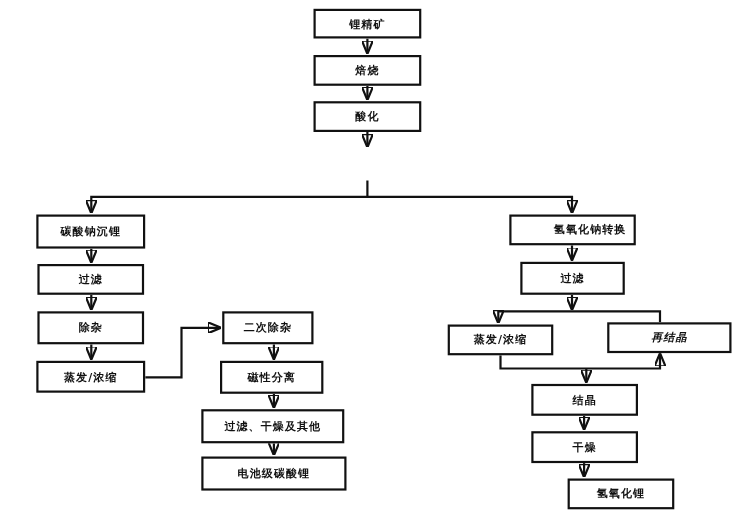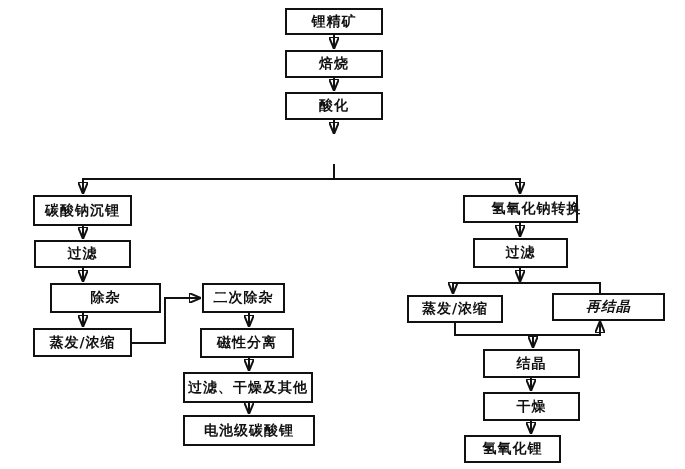--- a/index.html
+++ b/index.html
@@ -14,21 +14,21 @@
   #wires { position: absolute; left: 0; top: 0; width: 685px; height: 469px; }
   #wires path { fill: none; stroke: #111111; stroke-width: 2; stroke-linejoin: miter; }
   .node {
     position: absolute;
     box-sizing: border-box;
     border: 2px solid #111111;
     background: #ffffff;
     display: flex;
     align-items: center;
     justify-content: center;
-    font-size: 14px;
+    font-size: 10px;
     font-weight: bold;
     color: #111111;
     letter-spacing: 1px;
     white-space: nowrap;
     z-index: 2;
   }
 </style>
 </head>
 <body>
 
@@ -65,29 +65,29 @@
     <path d="M531,378 V390" marker-end="url(#ah)"></path>
     <path d="M531,421 V433" marker-end="url(#ah)"></path>
   </svg>
 
   <div class="node" style="left:285px; top:8px; width:98px; height:27px;">锂精矿</div>
   <div class="node" style="left:285px; top:50px; width:98px; height:28px;">焙烧</div>
   <div class="node" style="left:285px; top:92px; width:98px; height:28px;">酸化</div>
 
   <div class="node" style="left:33px; top:195px; width:99px; height:31px;">碳酸钠沉锂</div>
   <div class="node" style="left:34px; top:240px; width:97px; height:28px;">过滤</div>
-  <div class="node" style="left:50px; top:283px; width:111px; height:30px;">除杂</div>
+  <div class="node" style="left:34px; top:283px; width:97px; height:30px;">除杂</div>
   <div class="node" style="left:33px; top:328px; width:99px; height:29px;">蒸发/浓缩</div>
 
   <div class="node" style="left:202px; top:283px; width:83px; height:30px;">二次除杂</div>
   <div class="node" style="left:200px; top:328px; width:94px; height:30px;">磁性分离</div>
   <div class="node" style="left:183px; top:372px; width:130px; height:31px;">过滤、干燥及其他</div>
   <div class="node" style="left:183px; top:415px; width:132px; height:31px;">电池级碳酸锂</div>
 
   <div class="node" style="left:463px; top:195px; width:115px; height:28px;padding-left:32px;">氢氧化钠转换</div>
   <div class="node" style="left:473px; top:238px; width:95px; height:30px;">过滤</div>
   <div class="node" style="left:407px; top:295px; width:96px; height:28px;">蒸发/浓缩</div>
   <div class="node" style="left:552px; top:293px; width:113px; height:28px;font-style:italic;">再结晶</div>
   <div class="node" style="left:483px; top:349px; width:97px; height:29px;">结晶</div>
   <div class="node" style="left:483px; top:392px; width:97px; height:29px;">干燥</div>
-  <div class="node" style="left:464px; top:435px; width:97px; height:28px;">氢氧化锂</div>
+  <div class="node" style="left:516px; top:435px; width:97px; height:28px;">氢氧化锂</div>
 
 </div>
 
 </body></html>

